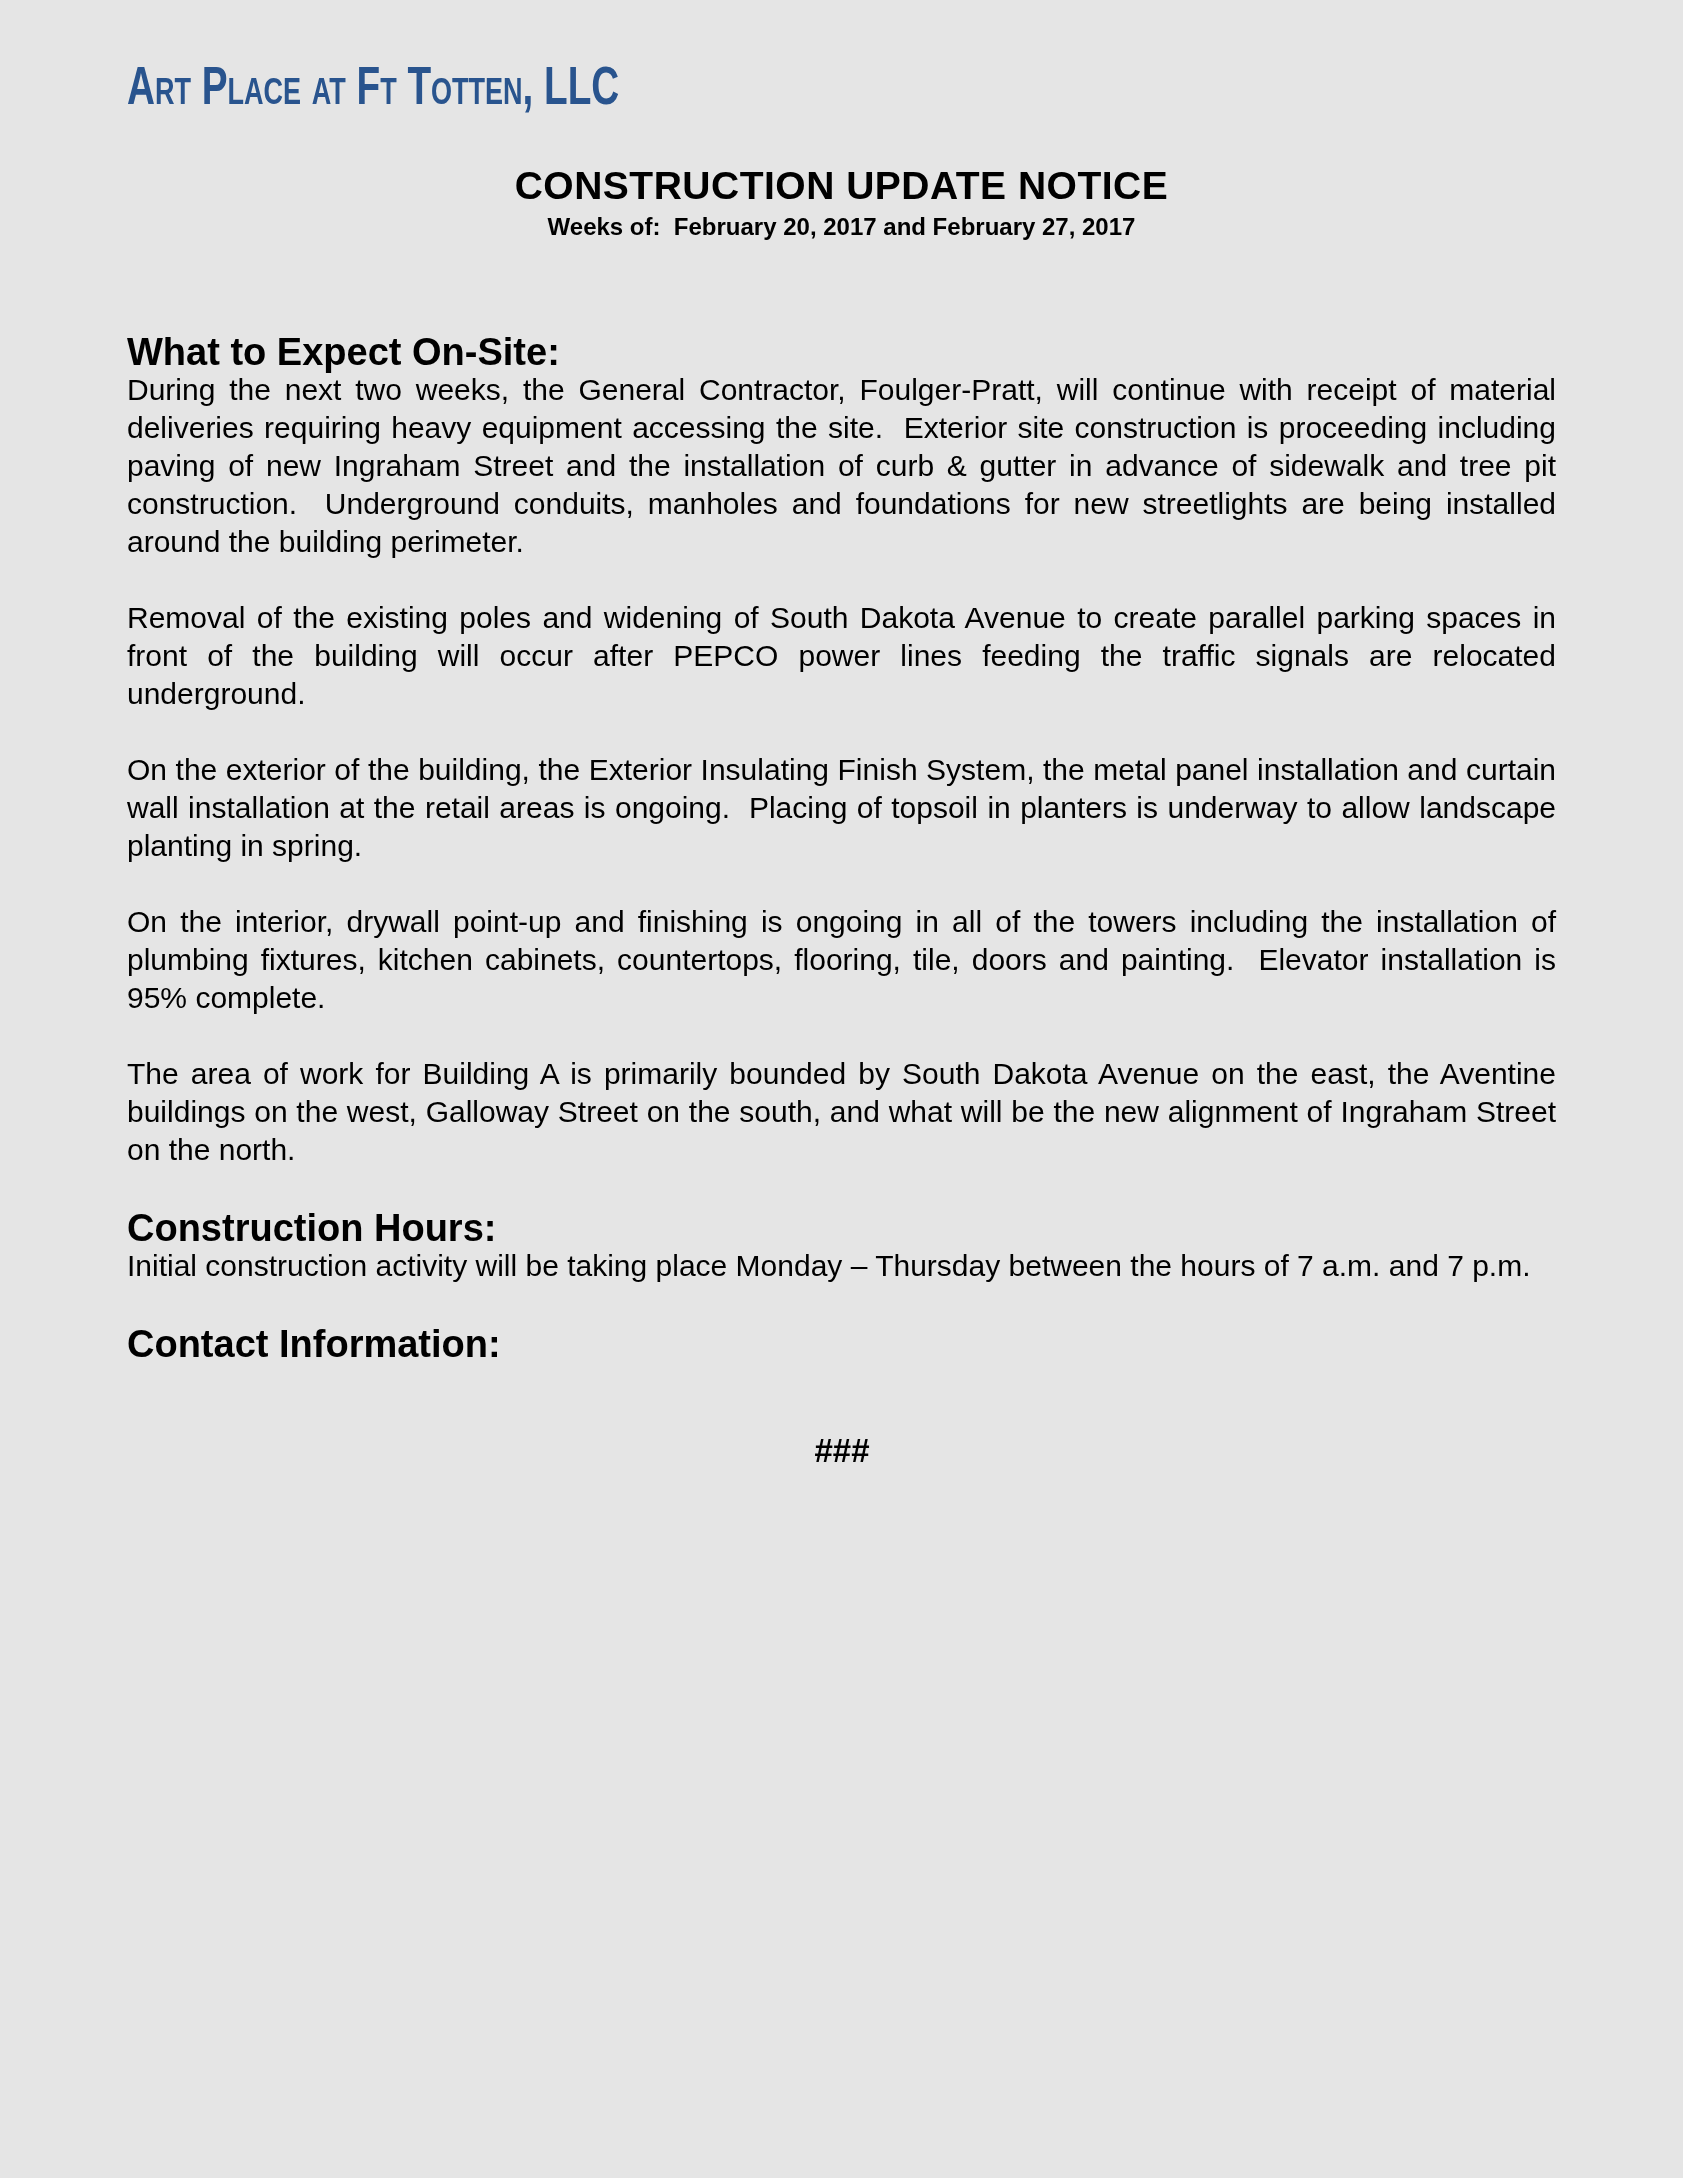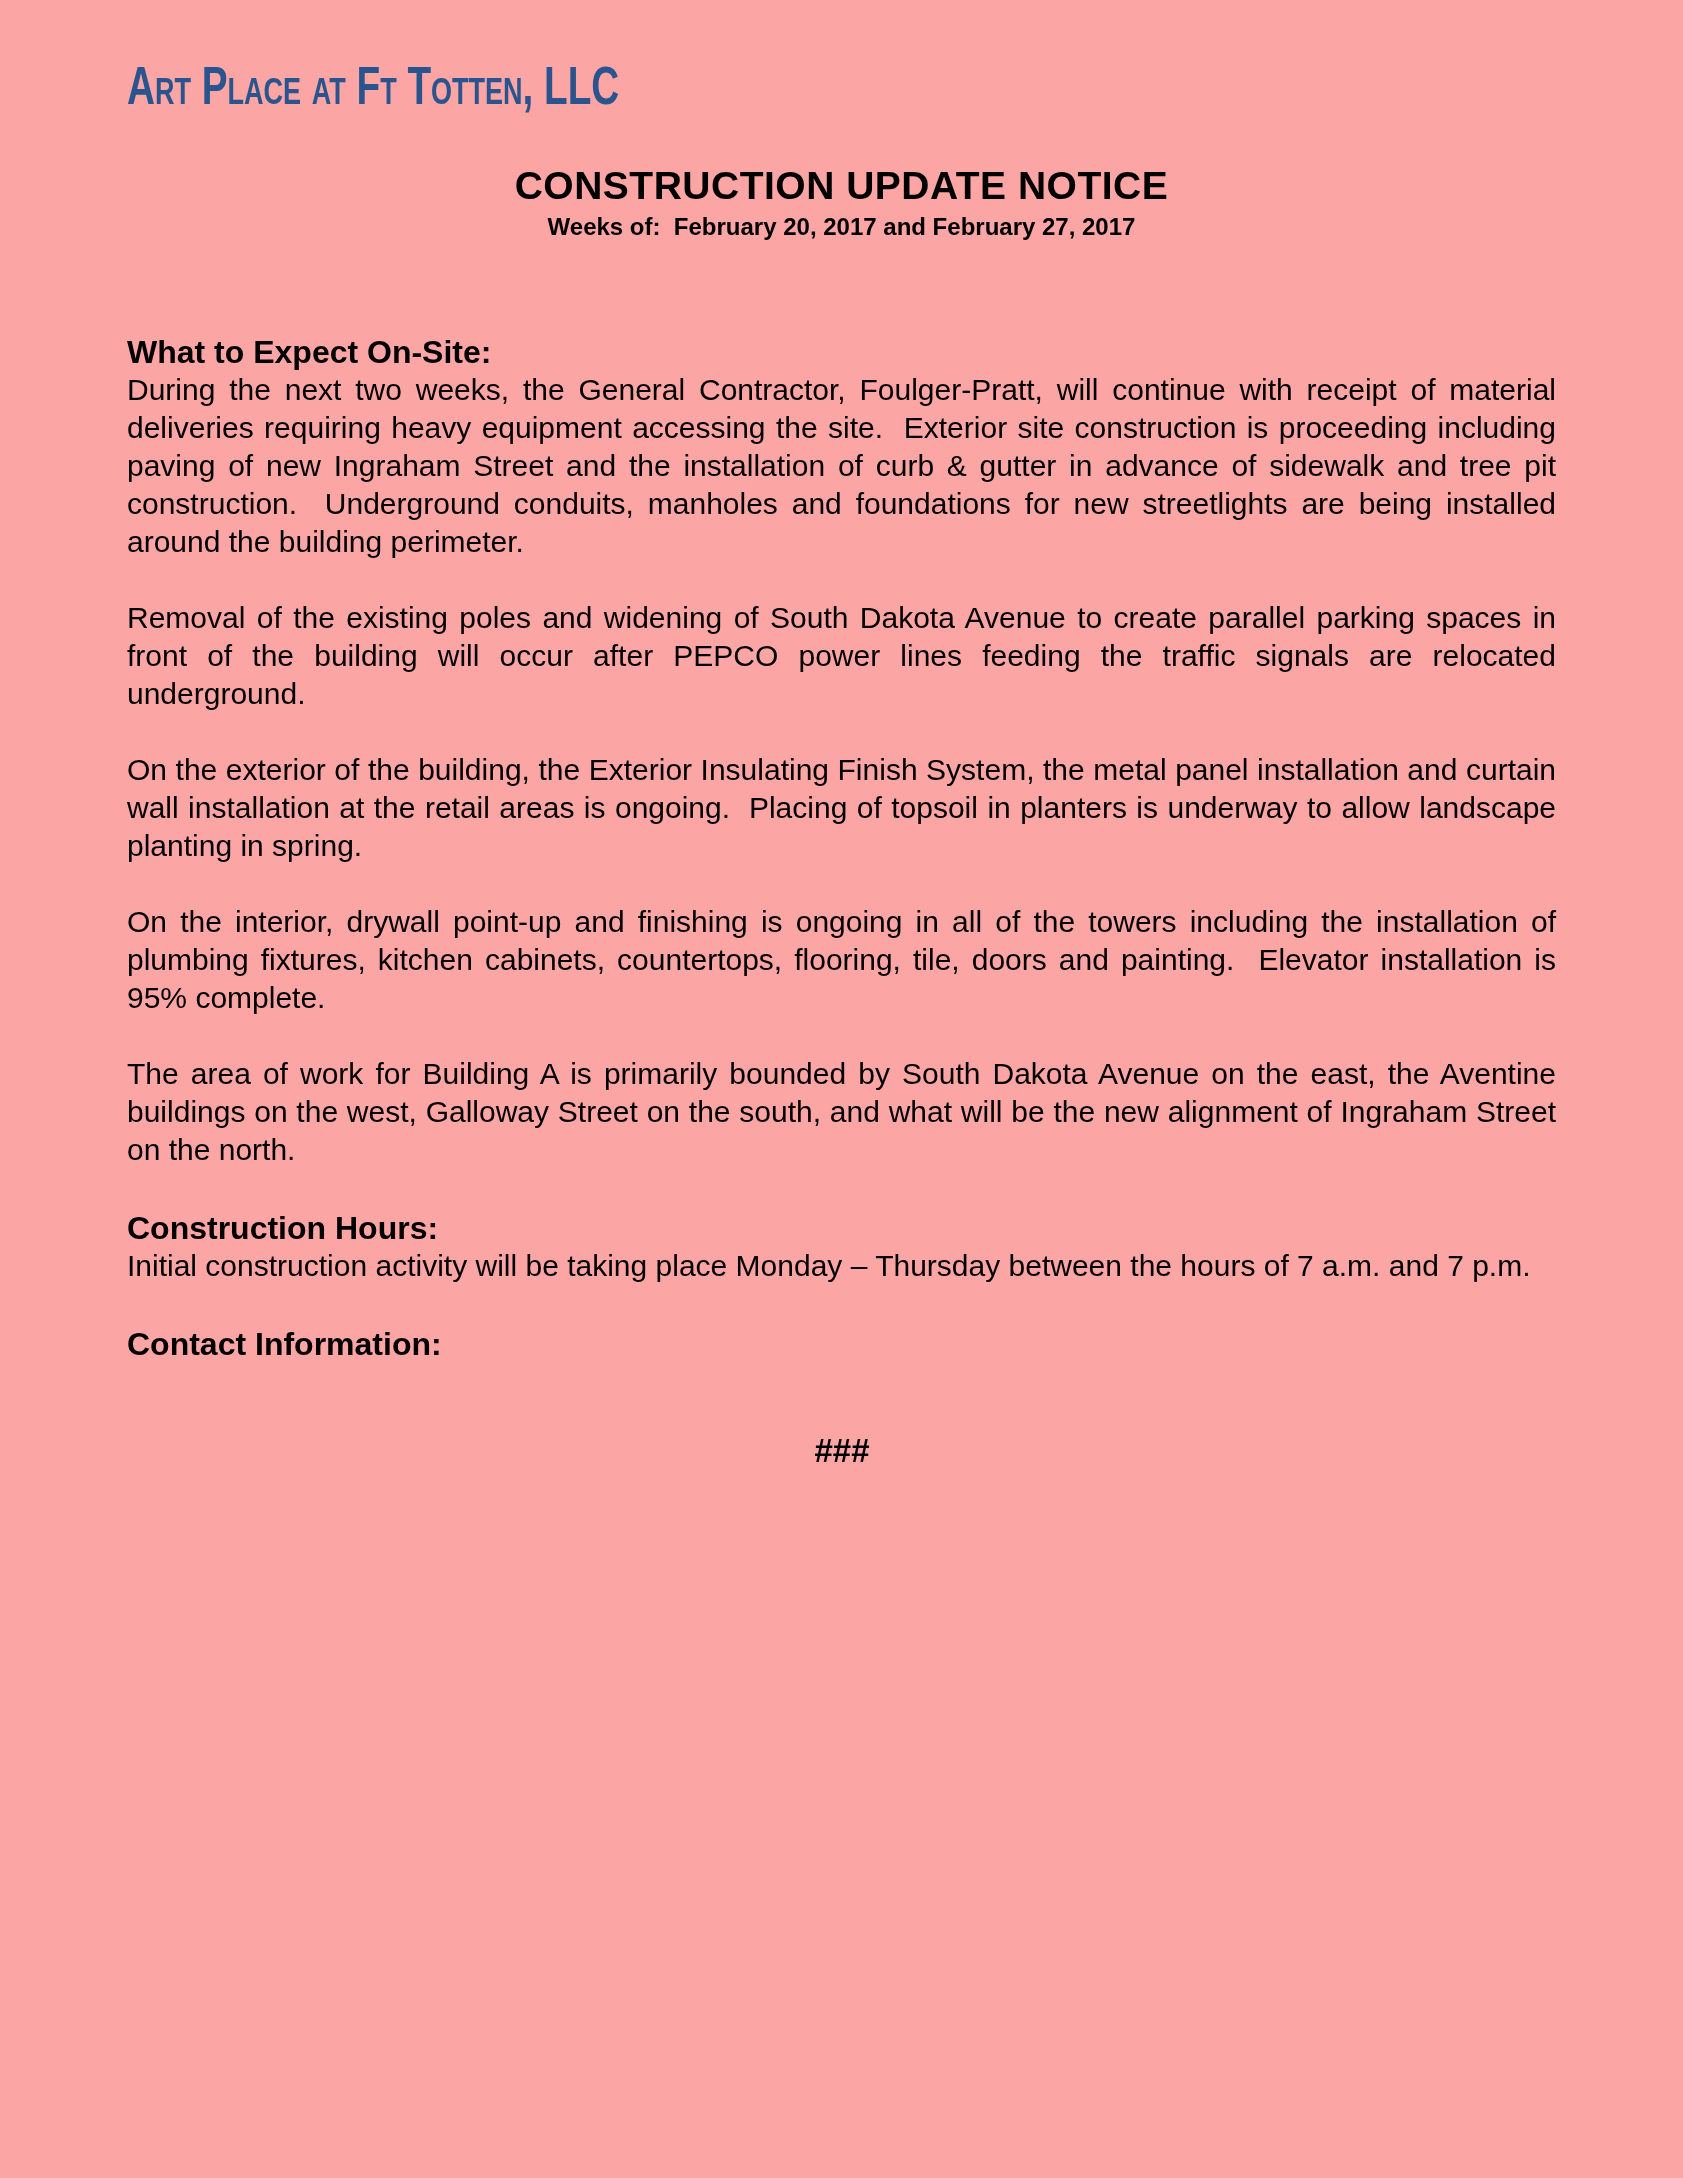--- a/index.html
+++ b/index.html
@@ -7,21 +7,21 @@
   body {
     width: 1683px;
     height: 2178px;
     font-family: "Liberation Sans", sans-serif;
     color: #000000;
   }
   .page {
     position: relative;
     width: 1683px;
     height: 2178px;
-    background: #fca5a5;
+    background: #e5e5e5;
     padding: 55px 127px 0 127px;
     overflow: hidden;
   }
   .company {
     font-weight: bold;
     font-variant: small-caps;
     font-size: 53px;
     line-height: 61px;
     color: #29548E;
     white-space: nowrap;
@@ -38,21 +38,21 @@
   }
   .subtitle {
     text-align: center;
     font-size: 24px;
     line-height: 38px;
     font-weight: bold;
   }
   .section { margin-top: 40px; }
   .section.first { margin-top: 87px; }
   .sec-heading {
-    font-size: 32px;
+    font-size: 38px;
     line-height: 38px;
     font-weight: bold;
   }
   .body-par {
     font-size: 30px;
     line-height: 38px;
     text-align: justify;
     margin-top: 38px;
   }
   .sec-heading + .body-par { margin-top: 0; }

